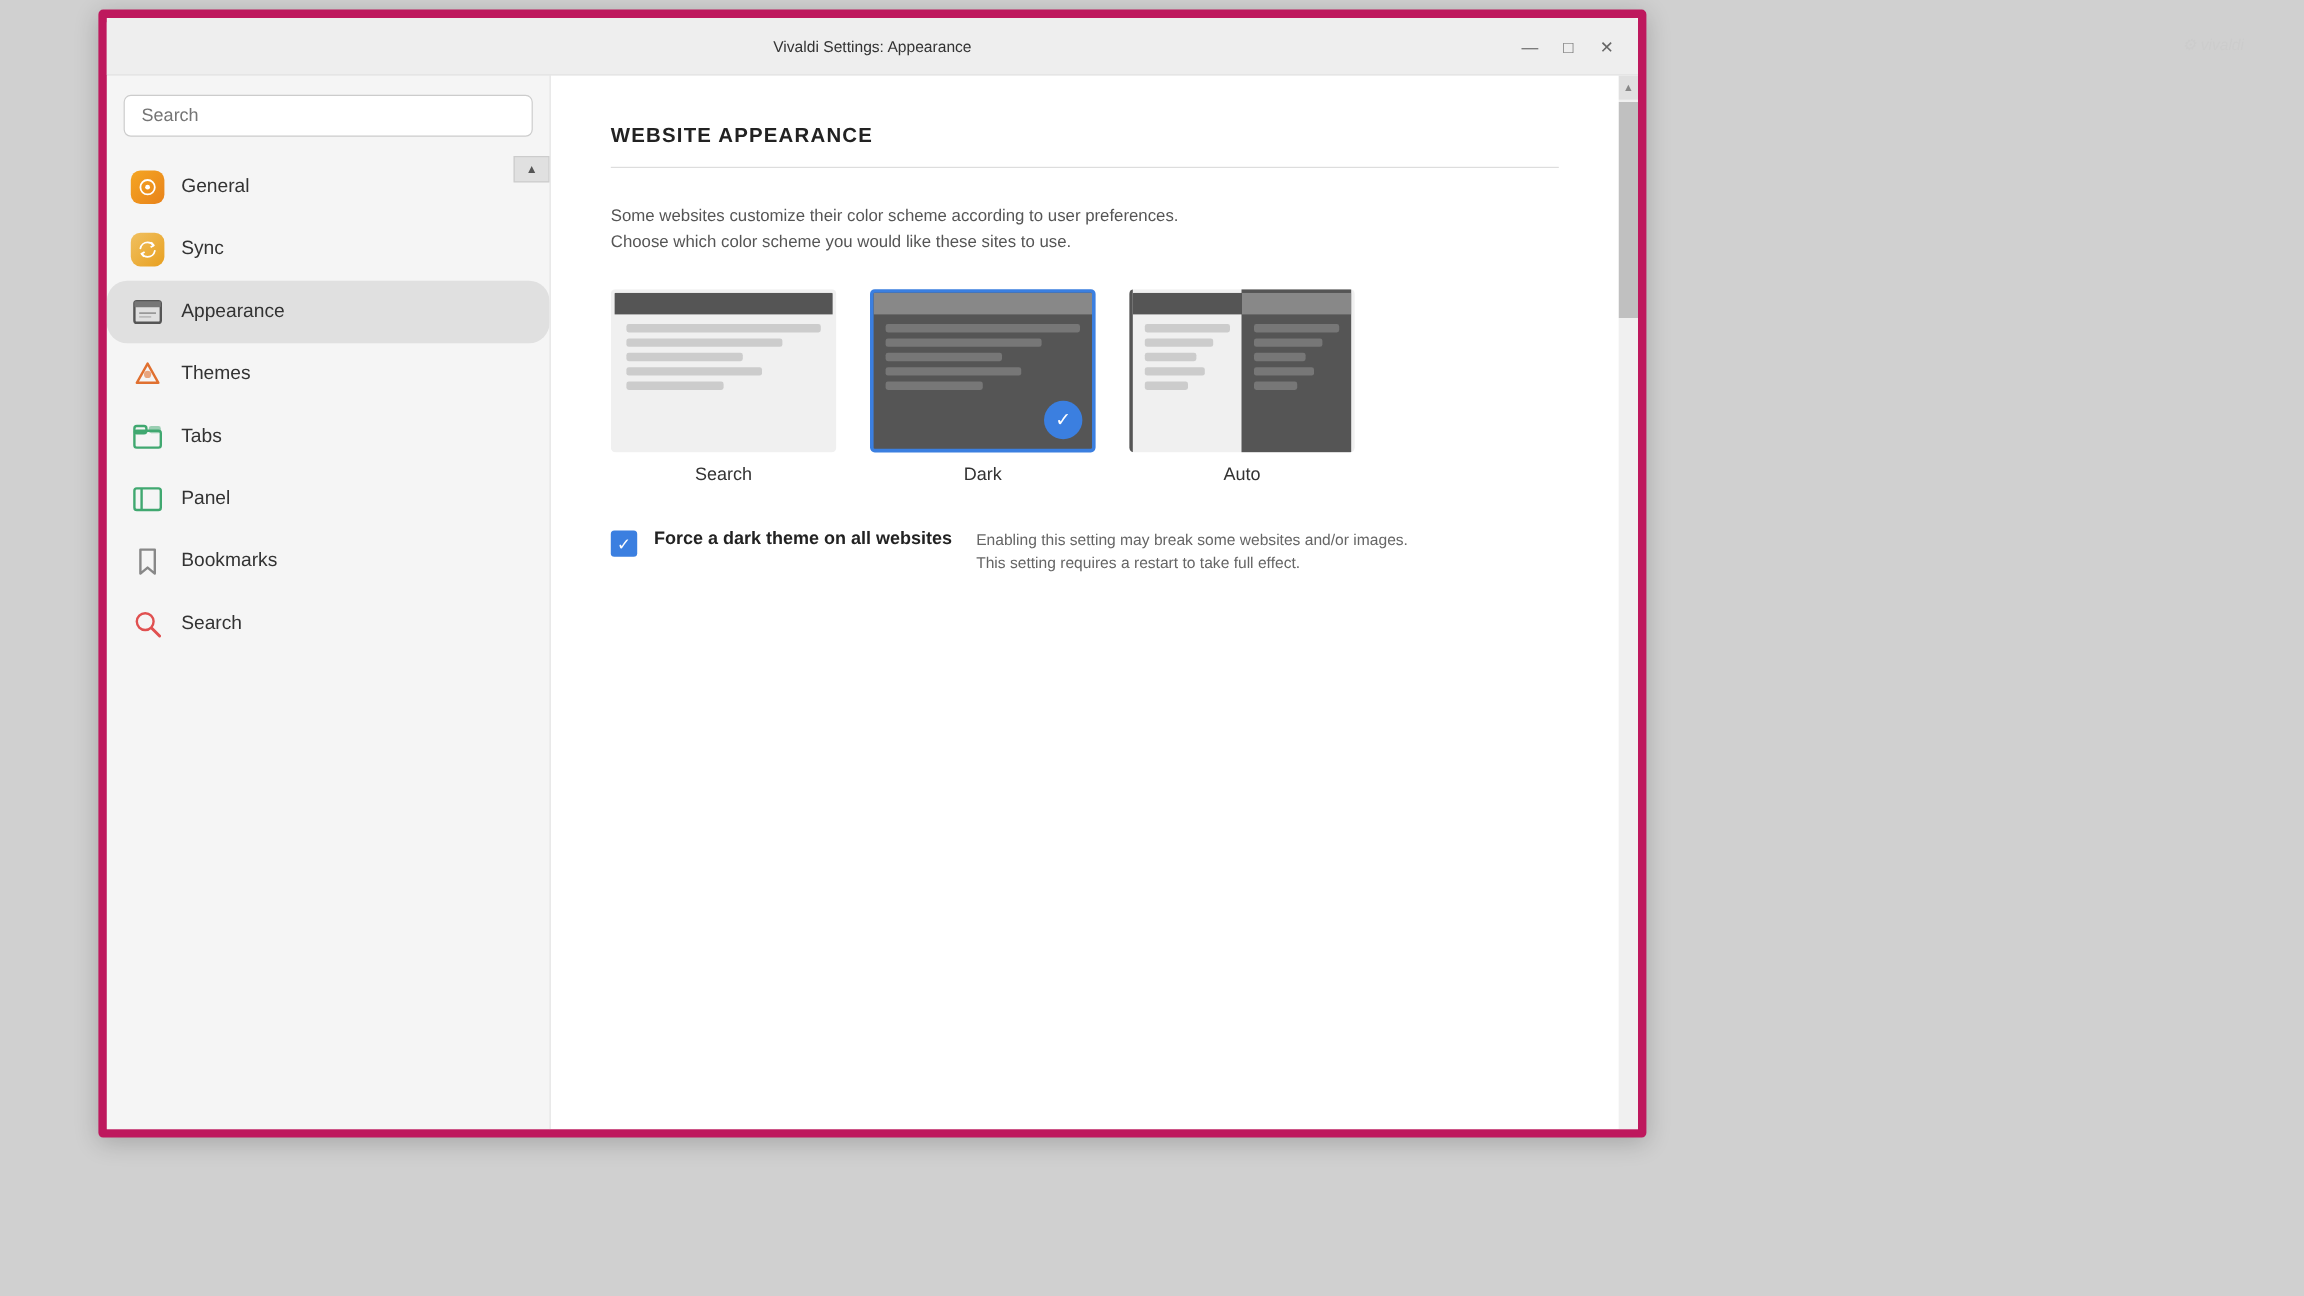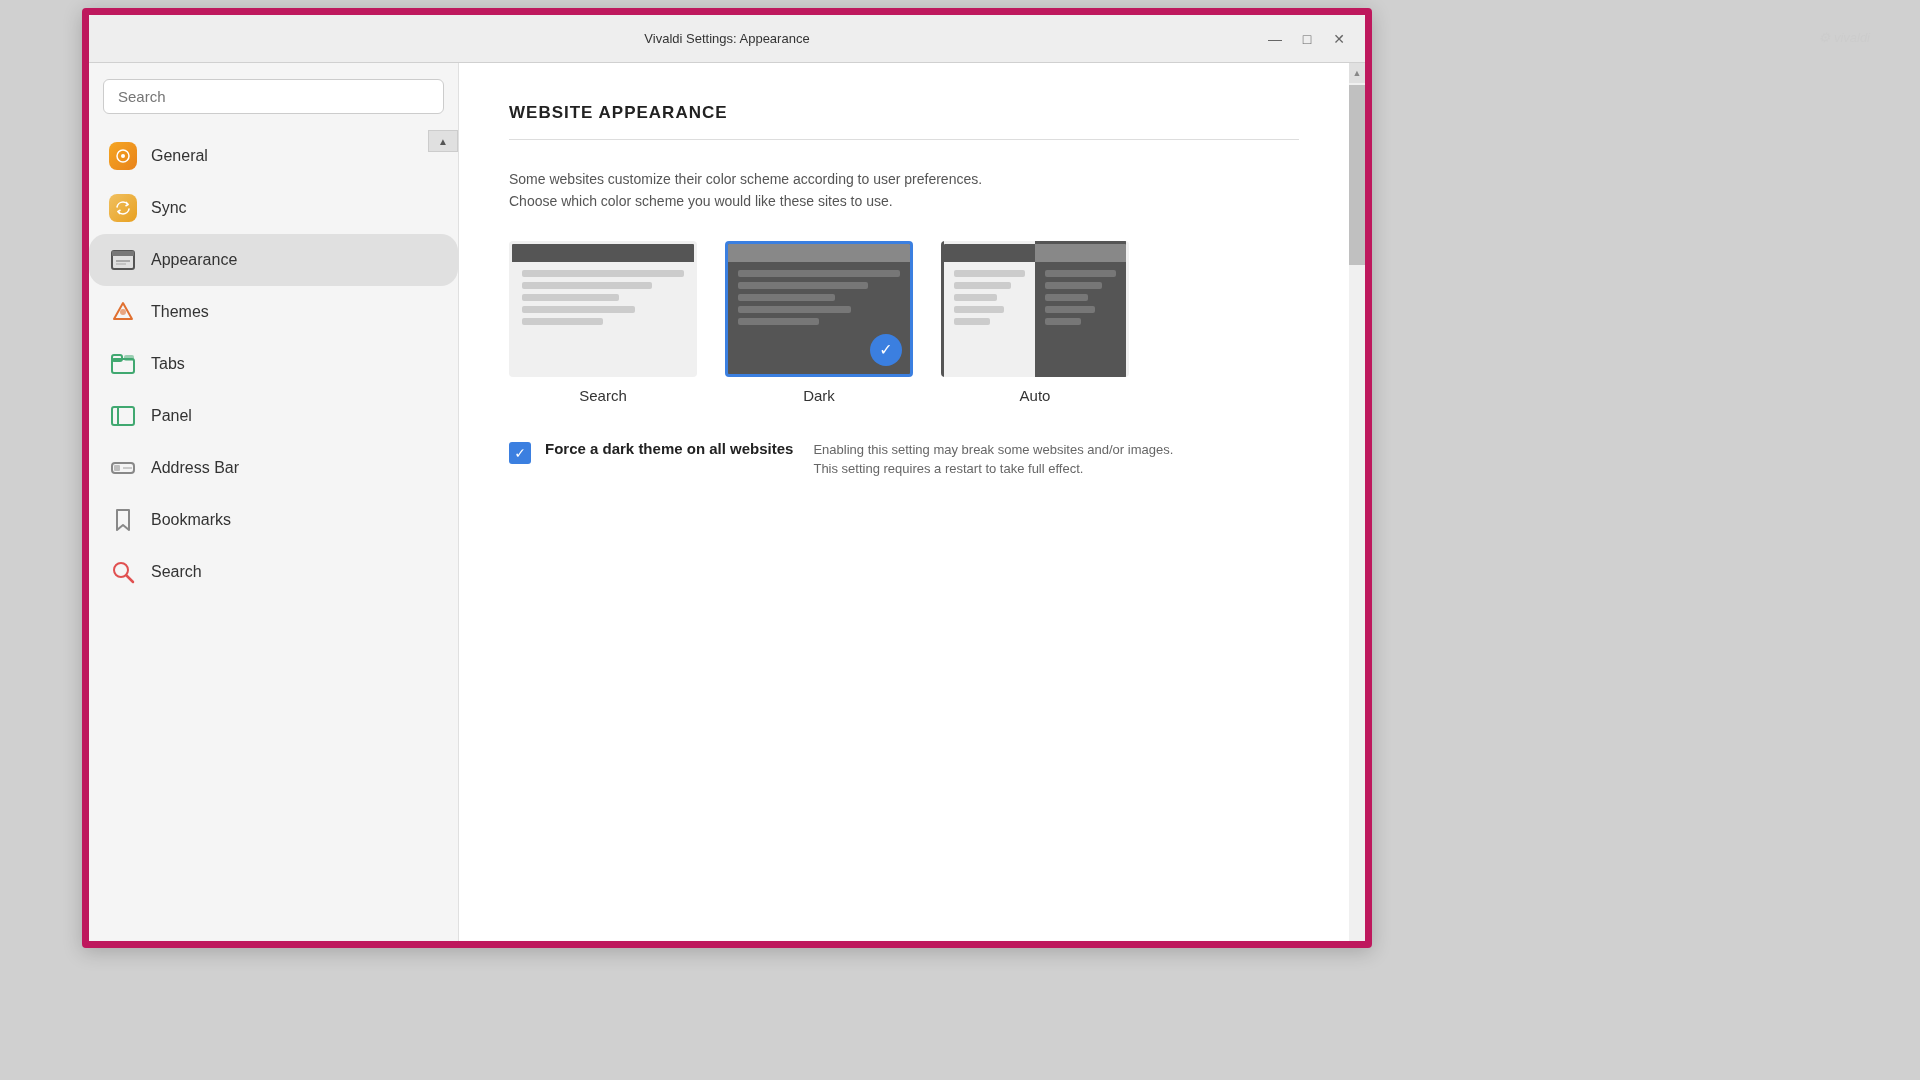--- a/index.html
+++ b/index.html
@@ -580,30 +580,20 @@
           <div class="sidebar-item">
             <div class="sidebar-icon icon-panel">
               <svg width="26" height="26" viewBox="0 0 26 26">
                 <rect x="2" y="4" width="22" height="18" rx="2" fill="none" stroke="#40a870" stroke-width="2"></rect>
                 <line x1="8" y1="4" x2="8" y2="22" stroke="#40a870" stroke-width="2"></line>
               </svg>
             </div>
             <span>Panel</span>
           </div>
 
-          <div class="sidebar-item">
-            <div class="sidebar-icon icon-addressbar">
-              <svg width="26" height="26" viewBox="0 0 26 26">
-                <rect x="2" y="8" width="22" height="10" rx="3" fill="none" stroke="#888" stroke-width="2"></rect>
-                <rect x="4" y="10" width="6" height="6" rx="1" fill="#888" opacity="0.5"></rect>
-                <line x1="13" y1="13" x2="22" y2="13" stroke="#bbb" stroke-width="1.5"></line>
-              </svg>
-            </div>
-            <span>Address Bar</span>
-          </div>
 
           <div class="sidebar-item">
             <div class="sidebar-icon icon-bookmarks">
               <svg width="26" height="26" viewBox="0 0 26 26">
                 <path d="M7 3 L19 3 L19 23 L13 18 L7 23 Z" fill="none" stroke="#888" stroke-width="2" stroke-linejoin="round"></path>
               </svg>
             </div>
             <span>Bookmarks</span>
           </div>
 

